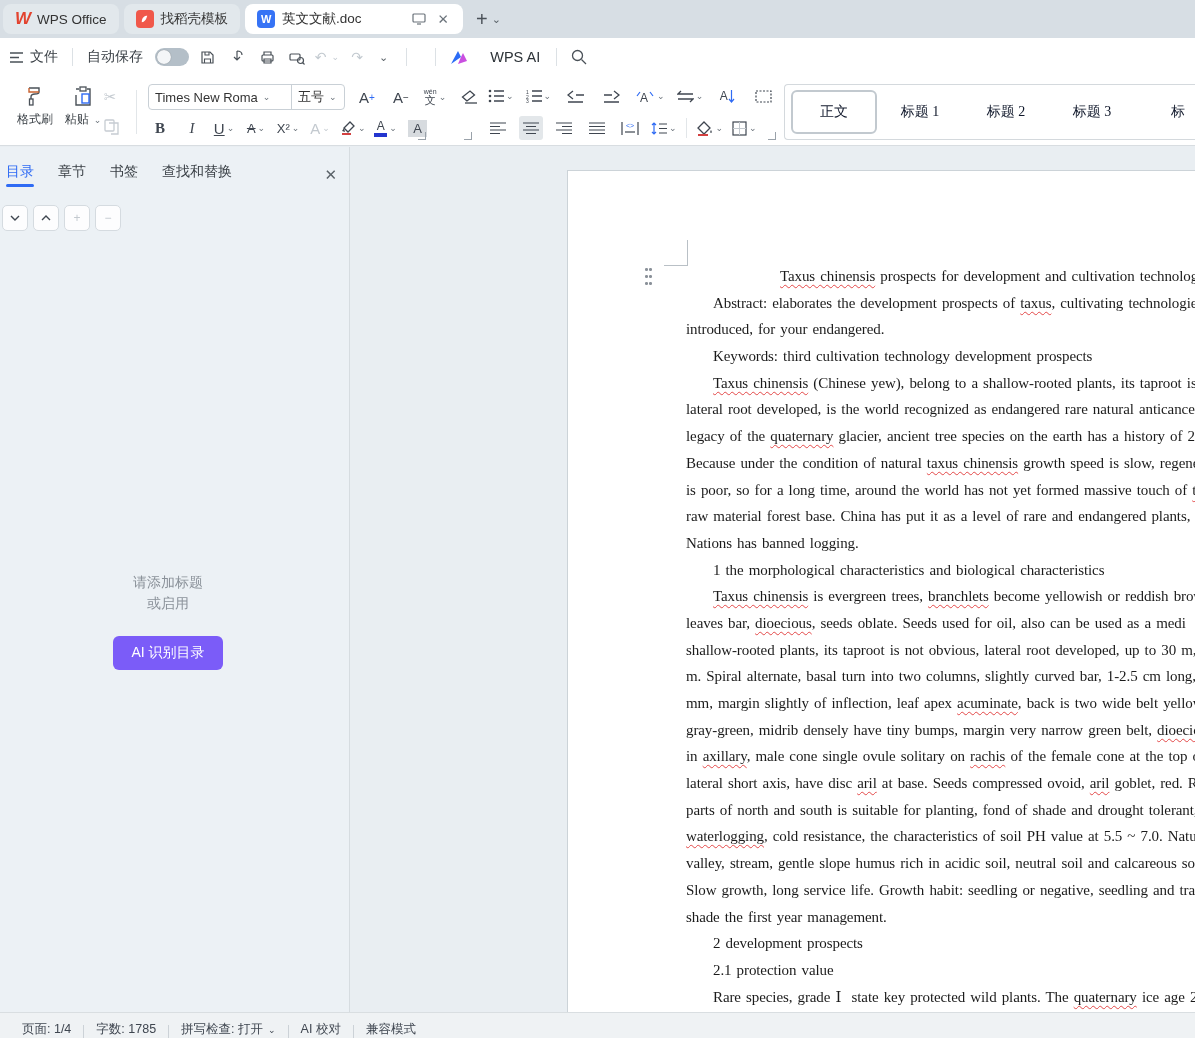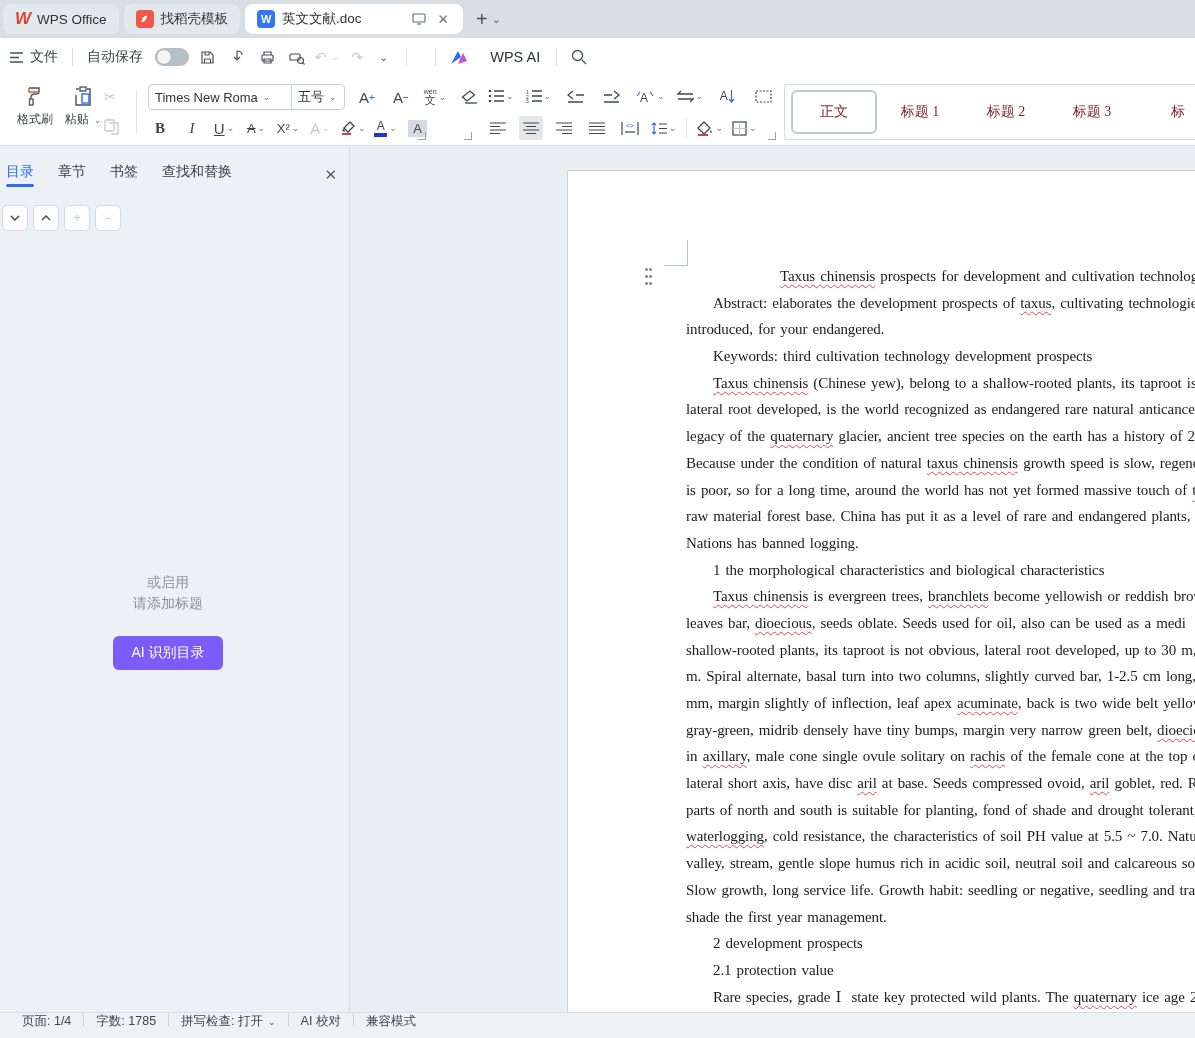--- a/index.html
+++ b/index.html
@@ -54,21 +54,21 @@
     border-radius:3px; font-size:15px; color:#3f4650; }
   .tbtn.on { background:#e3e7ea; }
   .tbtn .dd { margin-left:2px; }
   .dis2 { color:#c3c9cf !important; }
   .row1 { position:absolute; top:8px; display:flex; align-items:center; gap:10px; }
   .row2 { position:absolute; top:40px; display:flex; align-items:center; gap:8px; }
   .launcher { position:absolute; width:8px; height:8px; border-right:1.5px solid #9aa2aa; border-bottom:1.5px solid #9aa2aa; }
   .gallery { position:absolute; left:784px; top:8px; width:411px; height:56px; border:1px solid #d4d9dd;
     border-right:none; border-radius:4px 0 0 4px; background:#fff; display:flex; align-items:center; overflow:hidden; padding-left:6px; }
   .style-item { min-width:86px; height:44px; display:flex; align-items:center; justify-content:center;
-    font-size:14px; color:#7f1d1d; font-family:"Liberation Serif","DejaVu Serif",serif; white-space:nowrap; }
+    font-size:14px; color:#0f172a; font-family:"Liberation Serif","DejaVu Serif",serif; white-space:nowrap; }
   .style-item.selected { border:2px solid #c2c9cf; border-radius:6px; }
 
   
   .sidebar { position:absolute; left:0; top:147px; width:350px; bottom:26px; background:#ecf1f5; border-right:1px solid #d6dce0; }
   .sb-tabs { display:flex; align-items:center; gap:24px; padding:16px 12px 10px 6px; font-size:14px; color:#3a4046; }
   .sb-tab { position:relative; padding-bottom:6px; }
   .sb-tab.active { color:#2f6bf4; }
   .sb-tab.active::after { content:""; position:absolute; left:0; right:0; bottom:0; height:3px; background:#2f6bf4; border-radius:2px; }
   .sb-close { margin-left:auto; color:#5a6268; font-size:15px; }
   .sb-nav { display:flex; gap:5px; padding:8px 0 0 2px; }
@@ -90,21 +90,21 @@
   .draghandle i { width:2.5px; height:2.5px; border-radius:50%; background:#8a9199; }
   .doc-text { position:absolute; left:118px; top:92px; width:880px;
     font-family:"Liberation Serif","DejaVu Serif",serif; font-size:15px; color:#1b1b1b;
     line-height:26.7px; letter-spacing:-0.1px; word-spacing:1.5px; }
   .doc-line { white-space:pre; height:26.7px; }
   .missp { text-decoration:underline; text-decoration-style:wavy; text-decoration-color:#e34848;
     text-decoration-thickness:1px; text-underline-offset:3px; text-decoration-skip-ink:none; }
 
   
   .statusbar { position:absolute; left:0; bottom:0; width:1195px; height:26px; background:#eff2f4;
-    border-top:1px solid #d9dee1; display:flex; align-items:flex-start; font-size:12.5px; color:#3f4650; padding-left:10px; }
+    border-top:1px solid #d9dee1; display:flex; align-items:flex-end; font-size:12.5px; color:#3f4650; padding-left:10px; }
   .st-item { padding:0 12px; display:flex; align-items:center; gap:5px; }
   .st-div { width:1px; height:13px; background:#ccd2d7; }
 
   svg { display:block; }
 </style>
 </head>
 <body>
 
 <div class="tabbar">
   <div class="tab">
@@ -447,22 +447,22 @@
     </span>
     <span class="nbtn">
       <svg width="10" height="6" viewBox="0 0 10 6">
           <path d="M1 5l4-4 4 4" fill="none" stroke="#3f4650" stroke-width="1.4"></path>
         </svg>
     </span>
     <span class="nbtn dis">+</span>
     <span class="nbtn dis">−</span>
   </div>
   <div class="sb-empty">
+    <div class="s">请添加标题</div>
     <div class="s">或启用</div>
-    <div class="s">请添加标题</div>
     <button class="ai-btn">AI 识别目录</button>
   </div>
 </div>
 
 <div class="canvas">
   <div class="page">
     <div class="cropmark"></div>
     <div class="draghandle">
       <i></i>
         <i></i>

